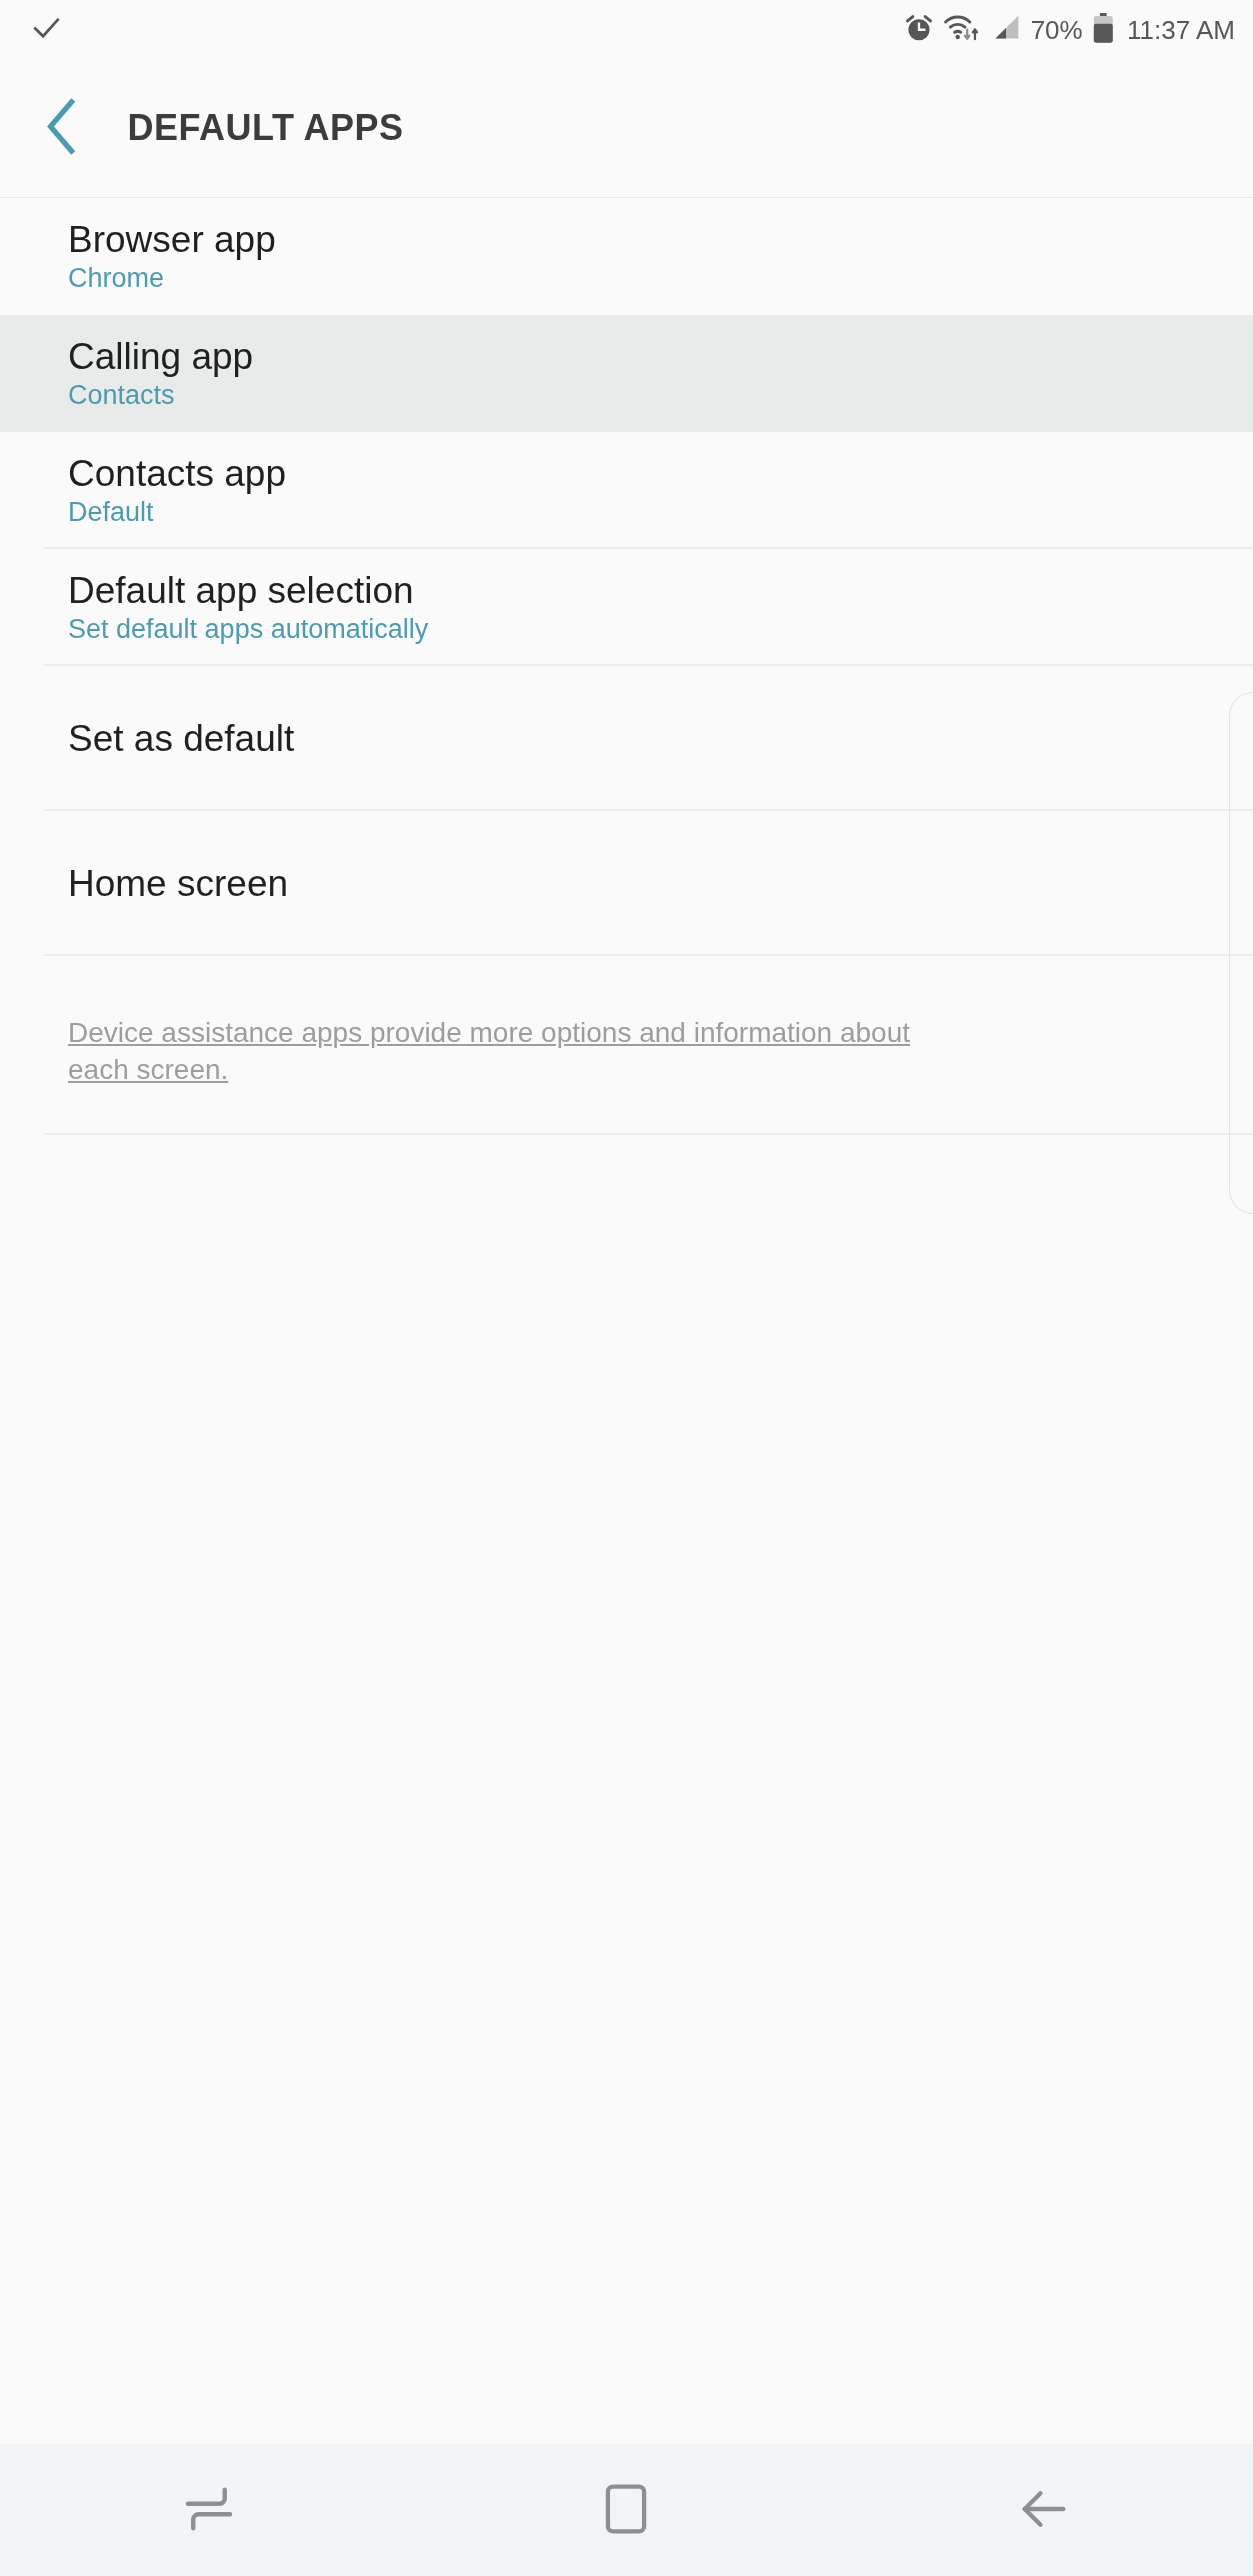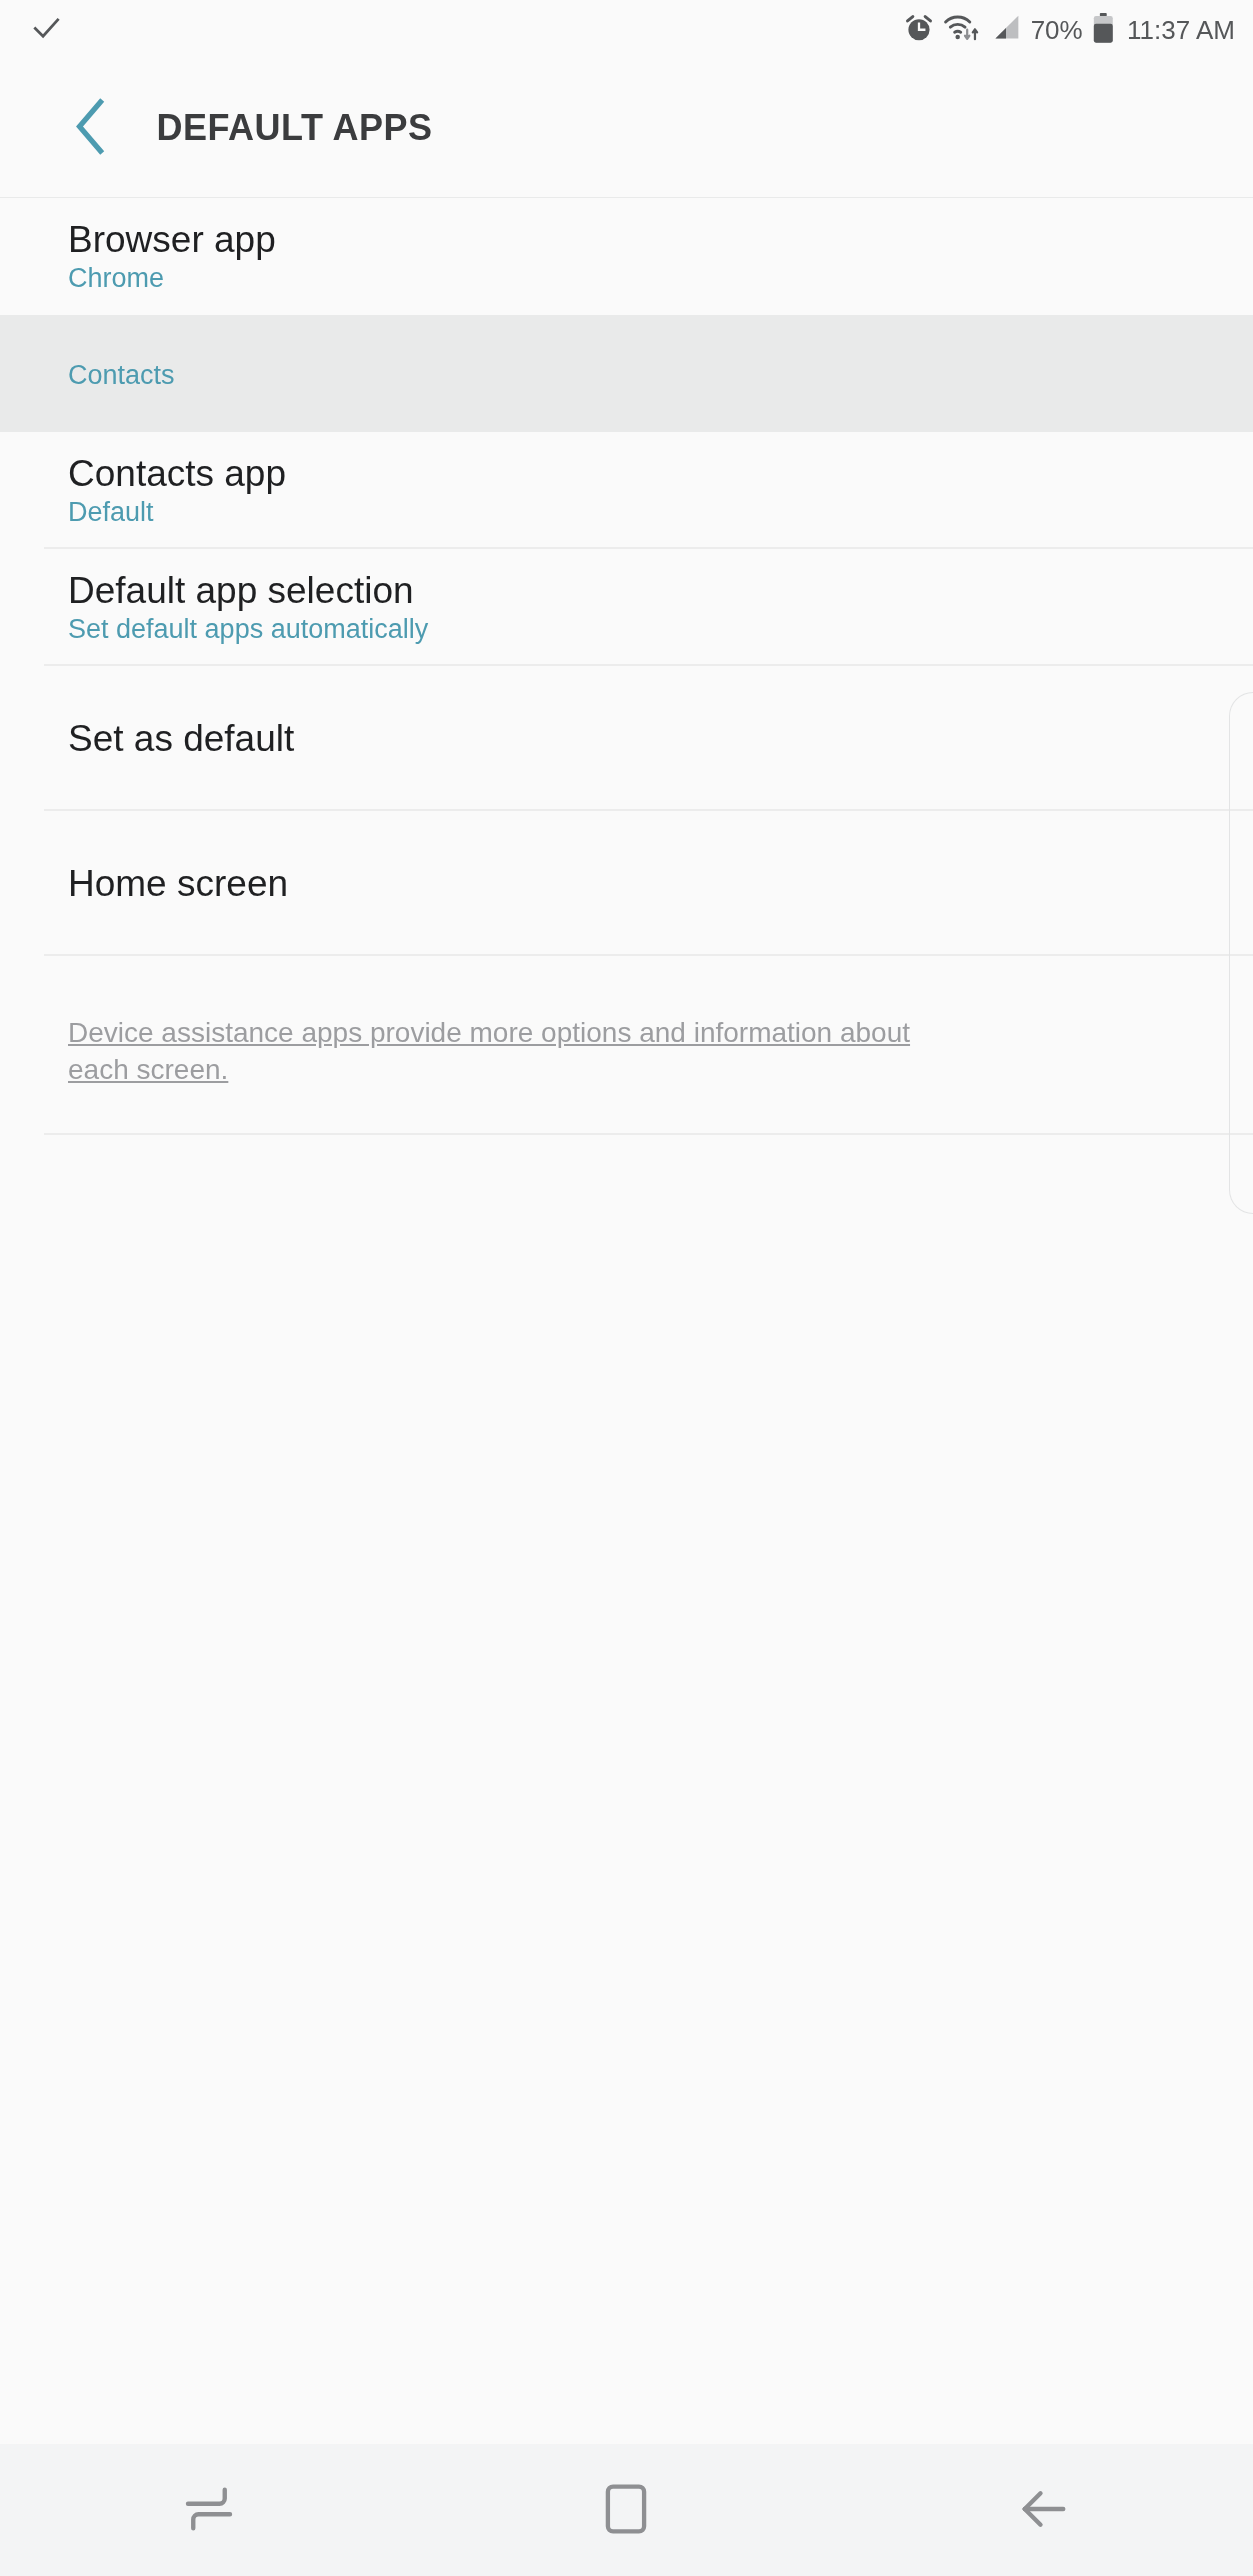--- a/index.html
+++ b/index.html
@@ -59,21 +59,20 @@
   
   .app-header {
     position: absolute;
     top: 59px; left: 0;
     width: 1253px;
     height: 138px;
     background: #fafafa;
     display: flex;
     align-items: center;
     box-sizing: border-box;
-    padding-left: 29px;
   }
   .back-chevron {
     width: 84px;
     height: 84px;
     margin-left: 22.6px;
     display: flex;
     align-items: center;
     justify-content: center;
     flex: none;
   }
@@ -238,20 +237,21 @@
 <div class="header-rule"></div>
 
 <div class="settings-list">
 
   <div class="row two-line">
     <div class="row-title">Browser app</div>
     <div class="row-sub">Chrome</div>
   </div>
 
   <div class="row two-line highlighted">
+    <div class="row-title">Calling app</div>
     <div class="row-sub">Contacts</div>
   </div>
 
   <div class="row two-line">
     <div class="row-title">Contacts app</div>
     <div class="row-sub">Default</div>
     <div class="row-divider"></div>
   </div>
 
   <div class="row two-line">

